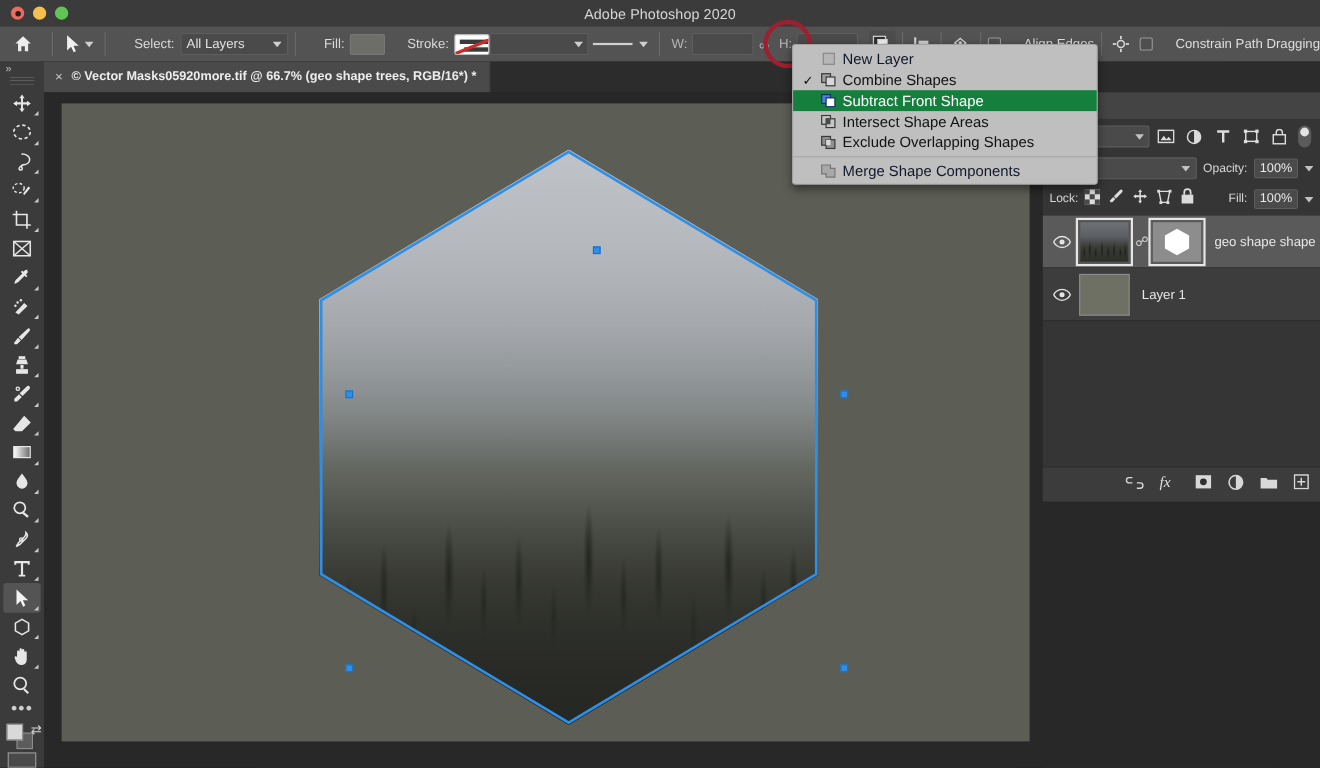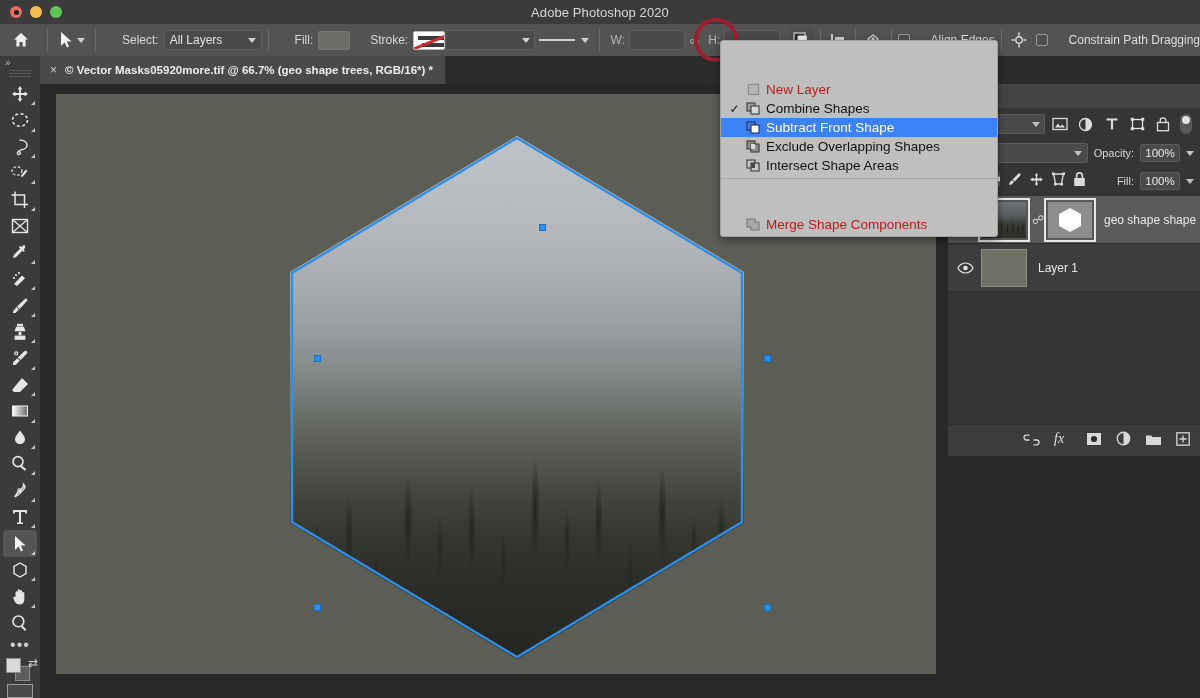--- a/index.html
+++ b/index.html
@@ -266,22 +266,22 @@
   
   .menu {
     position:absolute; left:720px; top:40px; width:278px;
     background:#bfbfbf; border:1px solid #a2a2a2; border-radius:3px;
     box-shadow: 0 3px 9px rgba(0,0,0,.45); z-index: 50; padding: 3px 0 2px;
   }
   .menu-item {
     height:19px; display:flex; align-items:center; gap:6px; padding-left:8px;
     font-size:13.5px; color:#111; white-space:nowrap;
   }
-  .menu-item.disabled { color:#b91c1c;margin-top:36px; }
-  .menu-item.highlight { background:#3b82f6; color:#fff; }
+  .menu-item.disabled { color:#0f172a; }
+  .menu-item.highlight { background:#15803d; color:#fff; }
   .menu-check { width:11px; font-size:12px; color:#111; text-align:center; }
   .menu-sep { height:1px; background:#a6a6a6; margin:3px 0; }
   .mi-icon { width:14px; height:14px; display:flex; align-items:center; justify-content:center;}
 </style>
 </head>
 <body>
 
 <div id="app">
 
   <div class="titlebar">
@@ -777,38 +777,38 @@
             <rect x="5" y="4" width="8" height="8" fill="#ffffff" stroke="#17306b" stroke-width="1.1"></rect>
           </svg>
       </span>
       <span>Subtract Front Shape</span>
     </div>
 
     <div class="menu-item">
       <span class="menu-check"></span>
       <span class="mi-icon">
         <svg width="14" height="13" viewBox="0 0 14 13">
-            <rect x="1" y="1" width="8" height="8" fill="#8f8f8f" stroke="#3a3a3a" stroke-width="1.1"></rect>
-            <rect x="5" y="4" width="8" height="8" fill="#8f8f8f" stroke="#3a3a3a" stroke-width="1.1"></rect>
-            <rect x="5" y="4" width="4" height="5" fill="#d9d9d9"></rect>
-          </svg>
-      </span>
-      <span>Exclude Overlapping Shapes</span>
+            <rect x="1" y="1" width="8" height="8" fill="#c6c6c6" stroke="#3a3a3a" stroke-width="1.1"></rect>
+            <rect x="5" y="4" width="8" height="8" fill="#c6c6c6" stroke="#3a3a3a" stroke-width="1.1"></rect>
+            <rect x="5" y="4" width="4" height="5" fill="#4a4a4a"></rect>
+          </svg>
+      </span>
+      <span>Intersect Shape Areas</span>
     </div>
 
     <div class="menu-item">
       <span class="menu-check"></span>
       <span class="mi-icon">
         <svg width="14" height="13" viewBox="0 0 14 13">
-            <rect x="1" y="1" width="8" height="8" fill="#c6c6c6" stroke="#3a3a3a" stroke-width="1.1"></rect>
-            <rect x="5" y="4" width="8" height="8" fill="#c6c6c6" stroke="#3a3a3a" stroke-width="1.1"></rect>
-            <rect x="5" y="4" width="4" height="5" fill="#4a4a4a"></rect>
-          </svg>
-      </span>
-      <span>Intersect Shape Areas</span>
+            <rect x="1" y="1" width="8" height="8" fill="#8f8f8f" stroke="#3a3a3a" stroke-width="1.1"></rect>
+            <rect x="5" y="4" width="8" height="8" fill="#8f8f8f" stroke="#3a3a3a" stroke-width="1.1"></rect>
+            <rect x="5" y="4" width="4" height="5" fill="#d9d9d9"></rect>
+          </svg>
+      </span>
+      <span>Exclude Overlapping Shapes</span>
     </div>
 
     <div class="menu-sep"></div>
 
     <div class="menu-item disabled">
       <span class="menu-check"></span>
       <span class="mi-icon">
         <svg width="14" height="13" viewBox="0 0 14 13">
             <path d="M1 1 H9 V4 H13 V12 H5 V9 H1 Z" fill="#a8a8a8" stroke="#777" stroke-width="1.1"></path>
           </svg>

